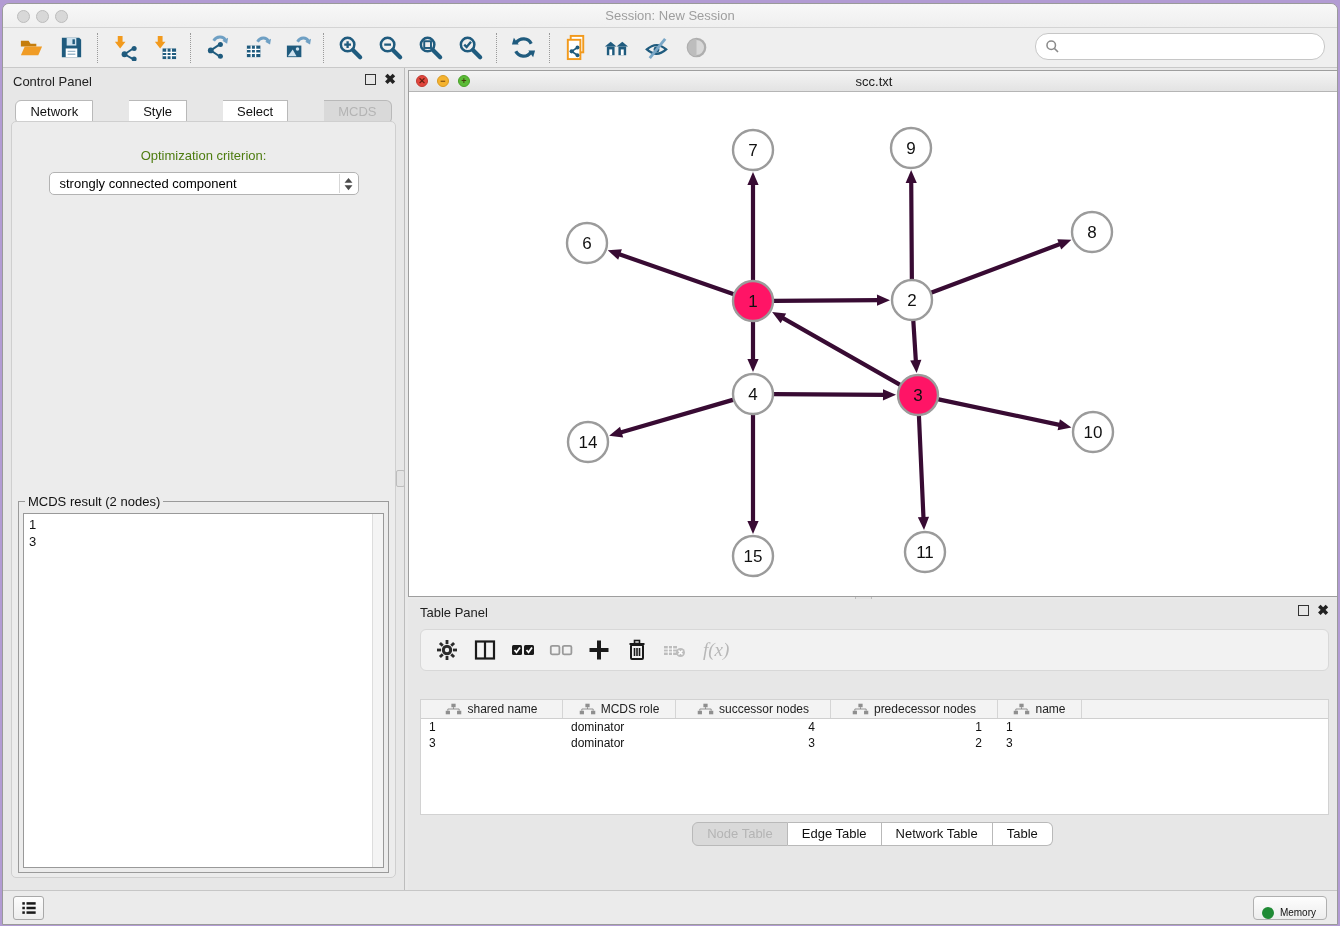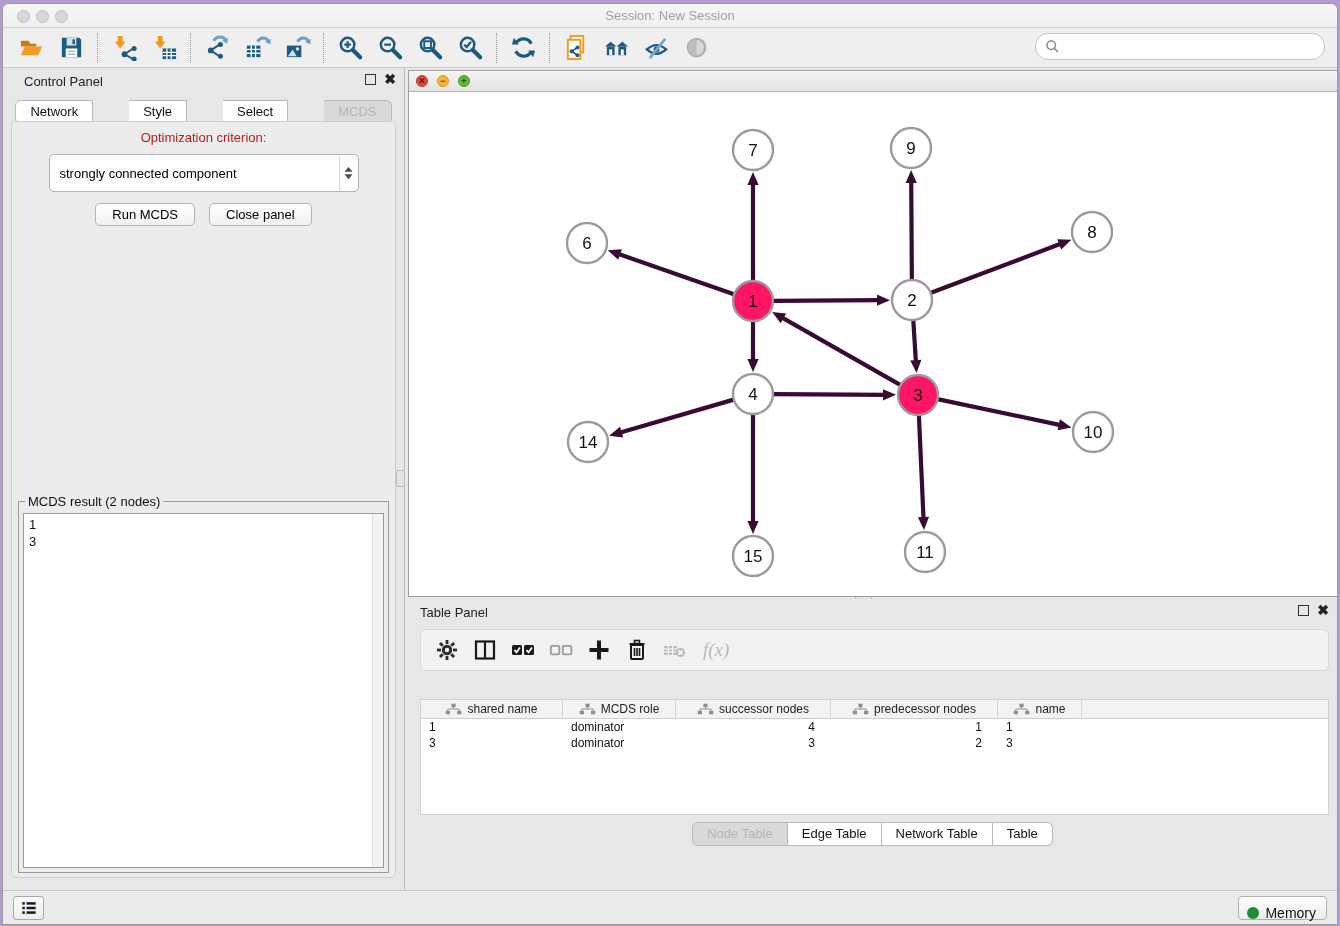--- a/index.html
+++ b/index.html
@@ -27,36 +27,36 @@
   .tb-sep { width:1px; height:30px; border-left:1px dotted #9a9a9a; margin:0 6px; flex:0 0 auto; }
   #search-wrap { position:absolute; right:12px; top:29px; width:290px; height:27px;
     background:#fff; border:1px solid #c6c6c6; border-radius:13px;
     display:flex; align-items:center; padding-left:8px; }
   #search-input { border:none; outline:none; flex:1; height:22px; font-size:13px;
     background:transparent; }
 
   
   #control-panel { position:absolute; left:0; top:64px; width:402px; bottom:34px;
     background:#e7e7e7; border-right:1px solid #bdbdbd; }
-  .panel-head { position:relative; height:26px; padding:6px 21px 0; font-size:13px; color:#222; }
+  .panel-head { position:relative; height:26px; padding:6px 10px 0; font-size:13px; color:#222; }
   .panel-head-btns { position:absolute; right:8px; top:4px; display:flex; gap:8px; }
   .float-ico { width:11px; height:11px; border:1.6px solid #333; display:inline-block; margin-top:2px; }
   .close-ico { font-size:14px; font-weight:bold; color:#222; line-height:15px; cursor:pointer; }
 
   #cp-tabs { position:absolute; left:0; right:0; top:32px; display:flex; justify-content:center;gap:36px; }
   .tab { font-size:13px; padding:3px 14px 4px; background:#fff; border:1px solid #b9b9b9;
     border-left:none; color:#111; cursor:pointer; }
   .tab:first-child { border-left:1px solid #b9b9b9; border-radius:6px 0 0 6px; }
   .tab:last-child { border-radius:0 6px 6px 0; }
   .tab.selected-gray { background:#d9d9d9; color:#b4b4b4; }
 
   #cp-body { position:absolute; left:8px; right:8px; top:53px; bottom:12px;
     background:#ececec; border:1px solid #cfcfcf; border-radius:5px; }
-  #opt-label { margin-top:8px; text-align:center; font-size:13px; color:#b91c1c; }
-  #criterion-select { position:relative; margin:9px auto 0; width:310px; height:38px;
+  #opt-label { margin-top:26px; text-align:center; font-size:13px; color:#4d7c0f; }
+  #criterion-select { position:relative; margin:9px auto 0; width:310px; height:23px;
     background:#fff; border:1px solid #b3b3b3; border-radius:5px; font-size:13px;
     display:flex; align-items:center; padding-left:10px; cursor:pointer; }
   #criterion-stepper { position:absolute; right:1px; top:1px; bottom:1px; width:18px;
     border-left:1px solid #d7d7d7; display:flex; flex-direction:column;
     align-items:center; justify-content:center; gap:1px; }
   #btn-row { display:flex; justify-content:center; gap:14px; margin-top:11px; }
   .cp-btn { height:23px; padding:0 16px; background:linear-gradient(#ffffff,#f1f1f1);
     border:1px solid #b3b3b3; border-radius:5px; font-size:13px; cursor:pointer;
     font-family:"Liberation Sans", sans-serif; }
 
@@ -108,21 +108,21 @@
   #tp-tabs { position:absolute; left:0; right:0; bottom:44px; display:flex; justify-content:center; }
 
   
   #statusbar { position:absolute; left:0; right:0; bottom:0; height:34px;
     background:#ebebeb; border-top:1px solid #c6c6c6; }
   #list-btn { position:absolute; left:10px; top:5px; width:31px; height:24px;
     background:linear-gradient(#fdfdfd,#ededed); border:1px solid #a8a8a8; border-radius:3px;
     display:flex; align-items:center; justify-content:center; cursor:pointer; }
   #memory-btn { position:absolute; right:10px; top:5px; height:24px; padding:9px 10px 0 8px;
     background:linear-gradient(#fdfdfd,#ededed); border:1px solid #b0b0b0; border-radius:4px;
-    display:flex; align-items:center; gap:6px; font-size:14px; color:#111; cursor:pointer; }
+    display:flex; align-items:center; gap:6px; font-size:10px; color:#111; cursor:pointer; }
   #memory-dot { width:12px; height:12px; border-radius:50%; background:#1f8a35; }
   svg { display:block; }
 </style>
 </head>
 <body>
 
 <svg width="0" height="0" style="position:absolute">
   <defs>
     <symbol id="open-file-icon" viewBox="0 0 28 28">
       <path d="M3 7 h8 l2 3 h6 v3 H3 z" fill="#c57d0d"></path>
@@ -447,24 +447,20 @@
     <div id="cp-body">
       <div id="opt-label">Optimization criterion:</div>
       <div id="criterion-select">
         <span>strongly connected component</span>
         <span id="criterion-stepper">
           <svg width="11" height="14">
               <use href="#chevron-updown-icon"></use>
             </svg>
         </span>
       </div>
-      <div id="btn-row">
-        <button class="cp-btn">Run MCDS</button>
-        <button class="cp-btn">Close panel</button>
-      </div>
       <fieldset id="result-box">
         <legend>MCDS result (2 nodes)</legend>
         <div id="result-area">
           <div id="result-lines">
               <div class="result-line">1</div>
               <div class="result-line">3</div>
             </div>
           <div id="result-scroll"></div>
         </div>
       </fieldset>
@@ -472,20 +468,21 @@
   </div>
 
   <div id="v-split-handle"></div>
   <div id="h-split-handle"></div>
 
   <div id="net-window">
     <div id="net-titlebar">
       <span class="nt-light" style="left:7px;background:#e2463d;border:1px solid #c03a32">✕</span>
       <span class="nt-light" style="left:28px;background:#f5b32f;border:1px solid #d99a22">−</span>
       <span class="nt-light" style="left:49px;background:#5bbb37;border:1px solid #48a028">+</span>
+      <div id="net-title">scc.txt</div>
     </div>
     <div id="graph-canvas">
       <svg id="graph-svg" width="930" height="504">
           <line x1="344" y1="188" x2="344" y2="90" stroke="#380b33" stroke-width="4.2" stroke-linecap="round"></line>
           <polygon points="344,80 349.6,93 338.4,93" fill="#380b33"></polygon>
           <line x1="324.1752536154717" y1="202.07328138371903" x2="208.2091373478526" y2="161.55499979623767" stroke="#380b33" stroke-width="4.2" stroke-linecap="round"></line>
           <polygon points="198.76878192664867,158.2565623599134 212.88836893855537,157.25793199126073 209.1941190098722,167.83113006300917" fill="#380b33"></polygon>
           <line x1="364.99958468064904" y1="208.86792714037327" x2="471.0006328675824" y2="208.20125388133596" stroke="#380b33" stroke-width="4.2" stroke-linecap="round"></line>
           <polygon points="481.0004350964629,208.13836204341848 468.03591162815206,213.82001068088428 467.9654727696845,202.62023218453814" fill="#380b33"></polygon>
           <line x1="344" y1="230" x2="344" y2="270" stroke="#380b33" stroke-width="4.2" stroke-linecap="round"></line>

